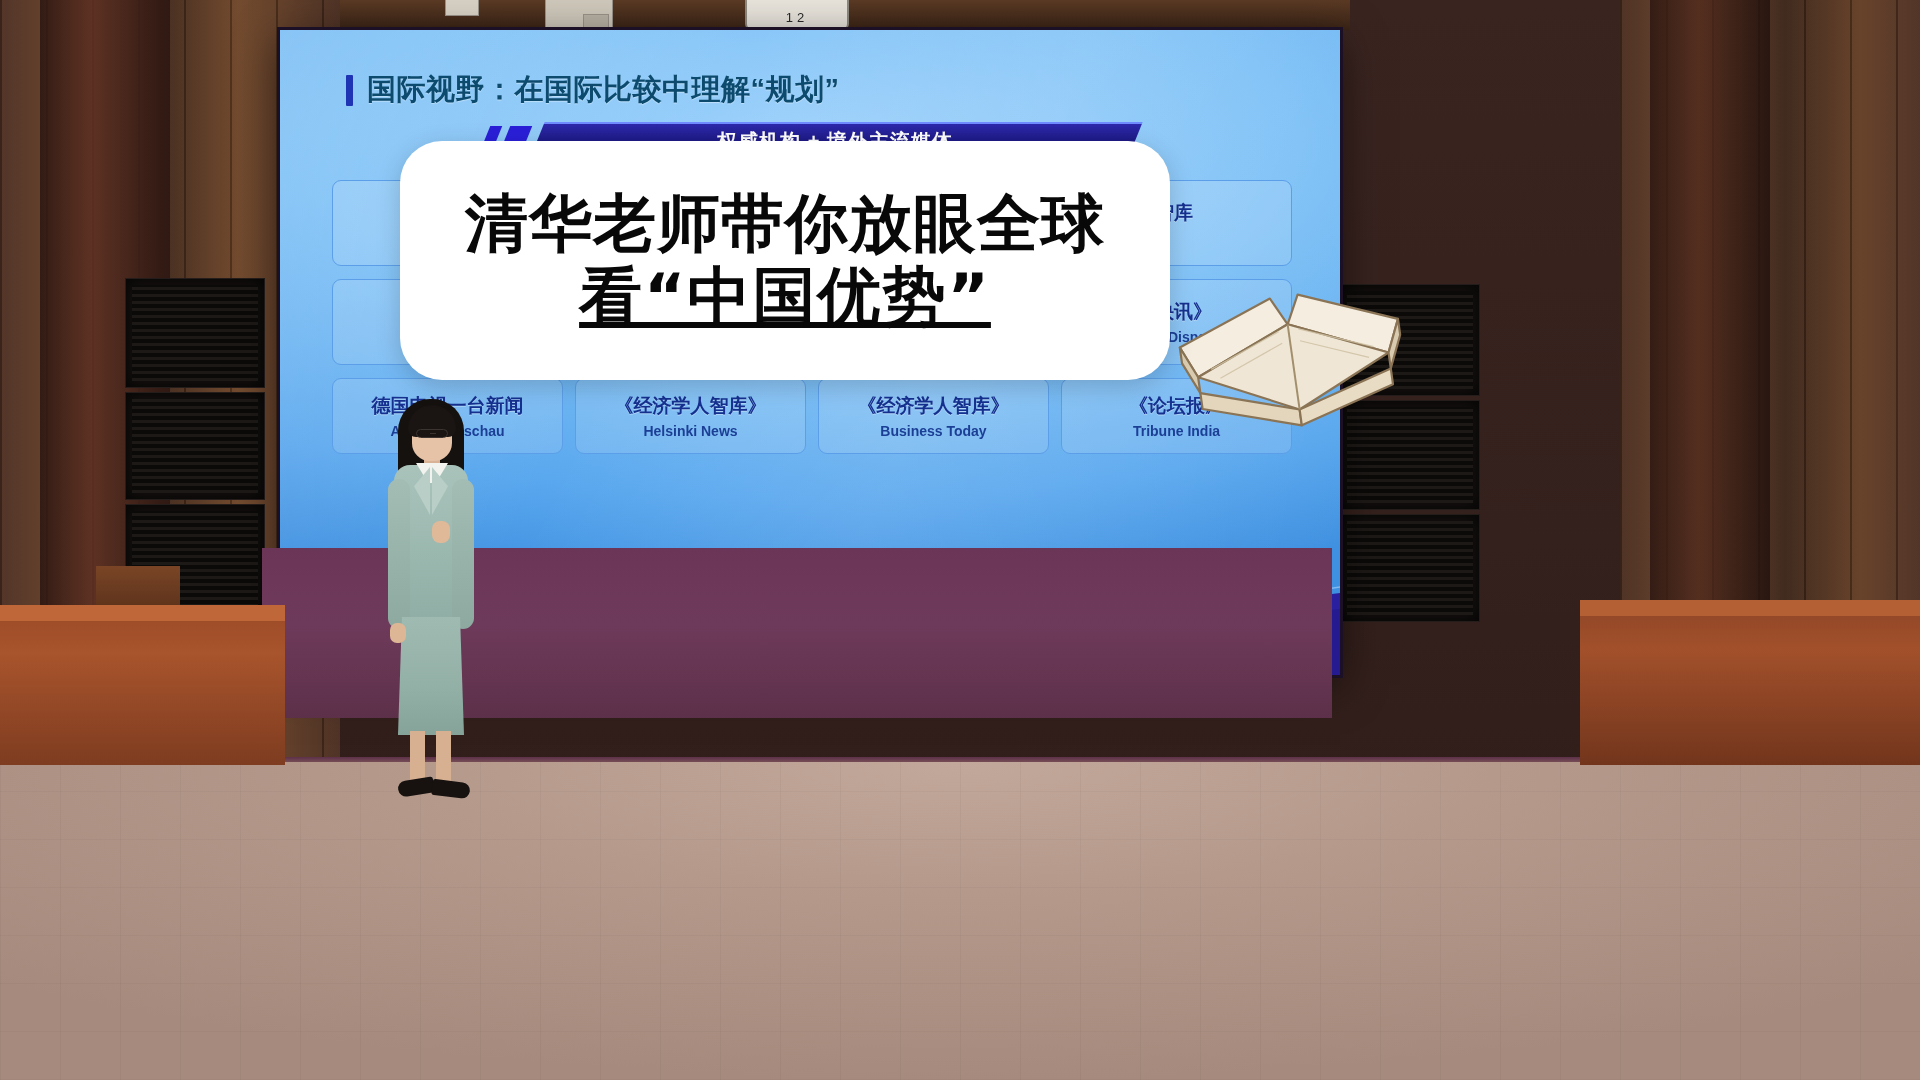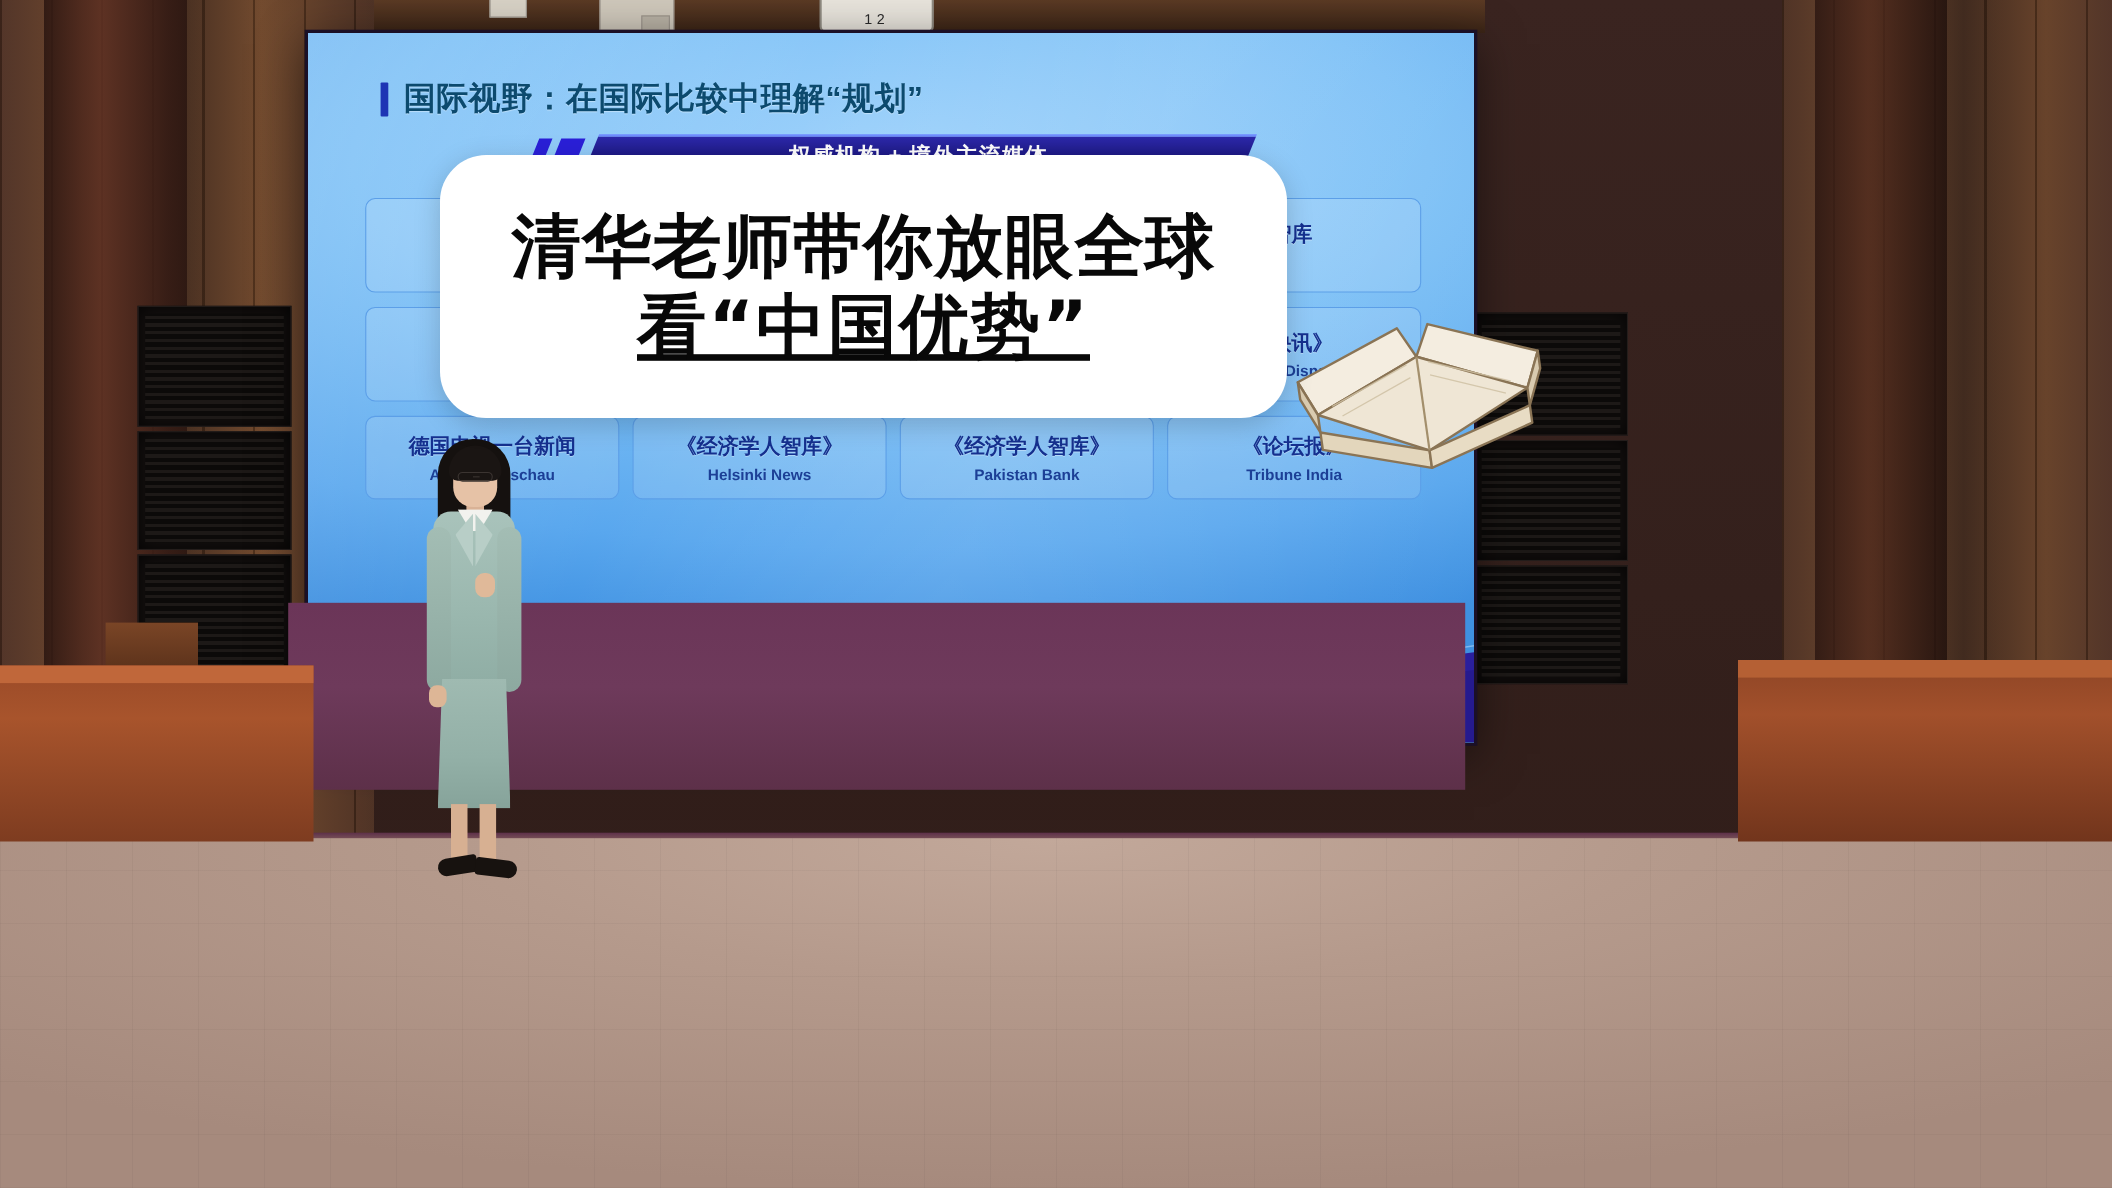--- a/index.html
+++ b/index.html
@@ -332,21 +332,21 @@
         <div class="cell">
           <span class="cn">德国电视一台新闻</span>
           <span class="en">ARD Tagesschau</span>
         </div>
         <div class="cell">
           <span class="cn">《经济学人智库》</span>
           <span class="en">Helsinki News</span>
         </div>
         <div class="cell">
           <span class="cn">《经济学人智库》</span>
-          <span class="en">Pakistan Bank</span>
+          <span class="en">Business Today</span>
         </div>
         <div class="cell">
           <span class="cn">《论坛报》</span>
           <span class="en">Tribune India</span>
         </div>
       </div>
 
     </div>
   </div>
 

